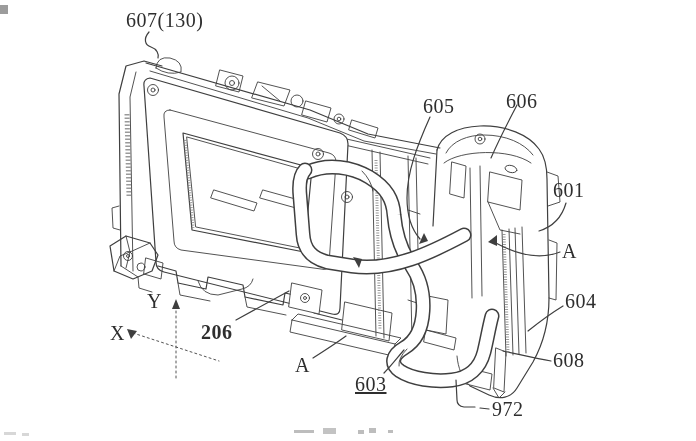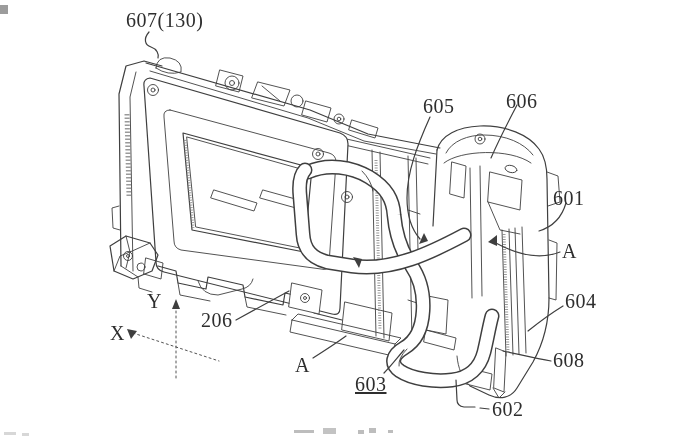--- a/index.html
+++ b/index.html
@@ -166,24 +166,24 @@
       <rect class="faint" x="388" y="430" width="5" height="3"></rect>
       <rect class="faint" x="4" y="432" width="12" height="3" opacity="0.6"></rect>
       <rect class="faint" x="22" y="433" width="7" height="3" opacity="0.6"></rect>
       <rect x="0" y="5" width="8" height="9" fill="#4a4a4a" opacity="0.55"></rect>
     </g>
   </svg>
 
   <div class="lbl big" style="left:126px;top:10px;">607(130)</div>
   <div class="lbl" style="left:411px;top:96px;margin-left:12px;">605</div>
   <div class="lbl" style="left:506px;top:91px;">606</div>
-  <div class="lbl" style="left:553px;top:188px;">601</div>
+  <div class="lbl" style="left:553px;top:180px;">601</div>
   <div class="lbl" style="left:562px;top:241px;">A</div>
   <div class="lbl" style="left:565px;top:291px;">604</div>
   <div class="lbl" style="left:553px;top:350px;text-align:center;">608</div>
-  <div class="lbl" style="left:492px;top:399px;">602</div>
+  <div class="lbl" style="left:492px;top:399px;">972</div>
   <div class="lbl" style="left:355px;top:374px;text-decoration:underline;">603</div>
   <div class="lbl" style="left:295px;top:355px;">A</div>
-  <div class="lbl" style="left:201px;top:310px;">206</div>
+  <div class="lbl" style="left:201px;top:322px;font-weight:bold;">206</div>
   <div class="lbl" style="left:147px;top:291px;">Y</div>
   <div class="lbl" style="left:110px;top:323px;">X</div>
 
 </div>
 
 </body></html>

